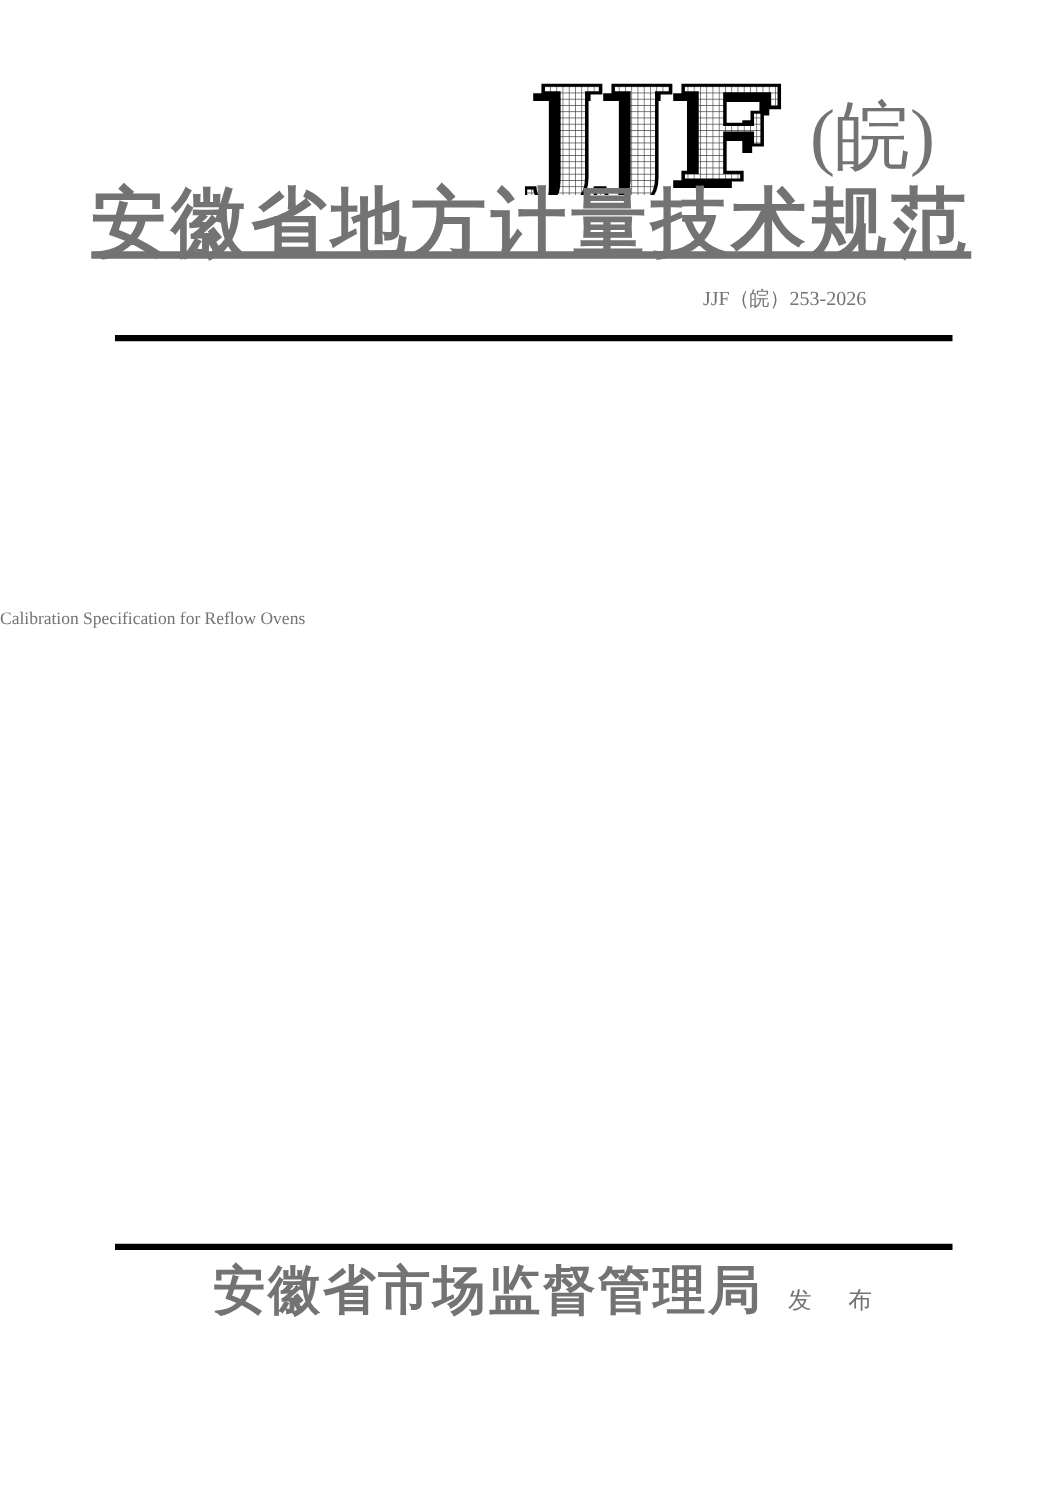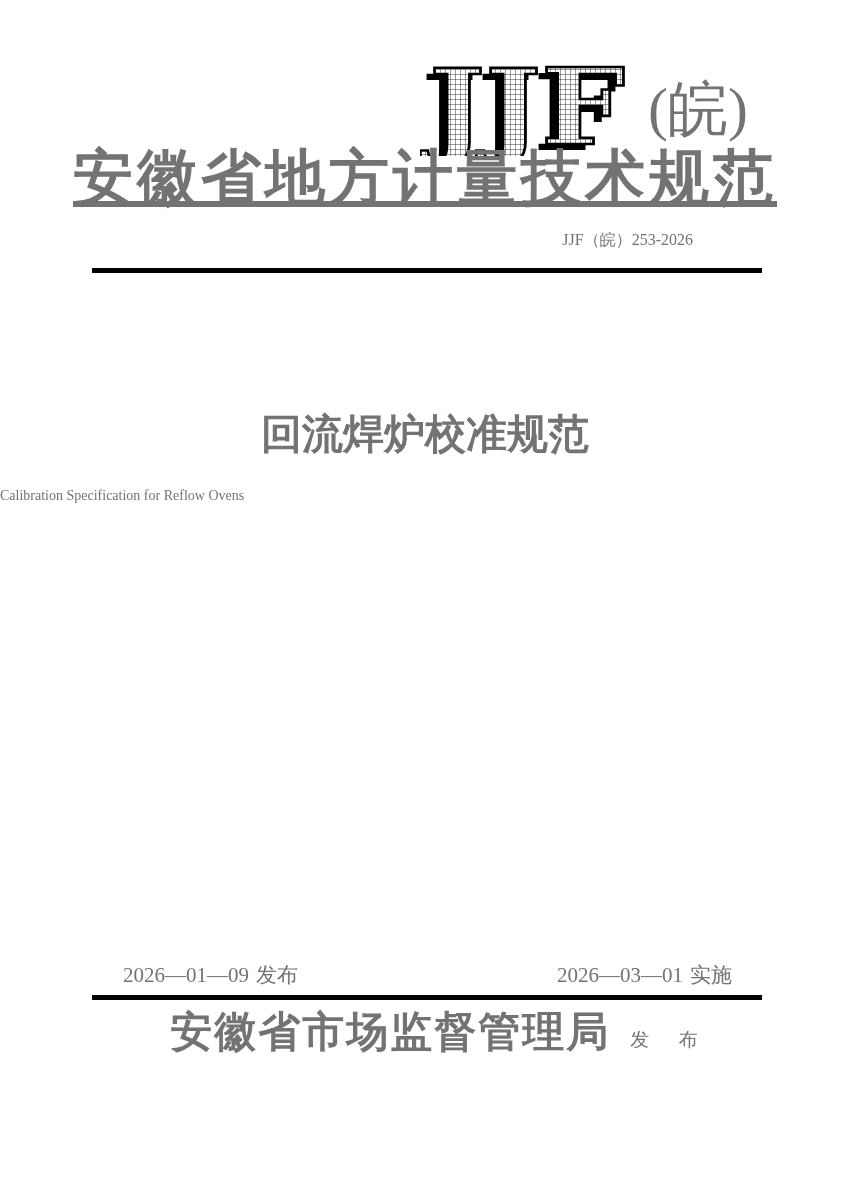--- a/index.html
+++ b/index.html
@@ -153,32 +153,23 @@
   </div>
 
   <span class="logo-suffix">(皖)</span>
 
   <h1 class="header-title">安徽省地方计量技术规范</h1>
 
   <div class="spec-number">JJF（皖）253-2026</div>
 
   <div class="rule rule-top"></div>
 
-  <h2 class="main-title">回流焊炉校准规范</h2>
 
   <div class="subtitle-en">Calibration Specification for Reflow Ovens</div>
 
-  <div class="dates-row">
-    <span>
-      <span>2026—01—09</span><span class="date-label">发布</span>
-    </span>
-    <span>
-      <span>2026—03—01</span><span class="date-label">实施</span>
-    </span>
-  </div>
 
   <div class="rule rule-bottom"></div>
 
   <div class="publisher-row">
     <span class="publisher-name">安徽省市场监督管理局</span>
     <span class="publish-label">发 布</span>
   </div>
 
 </div>
 

